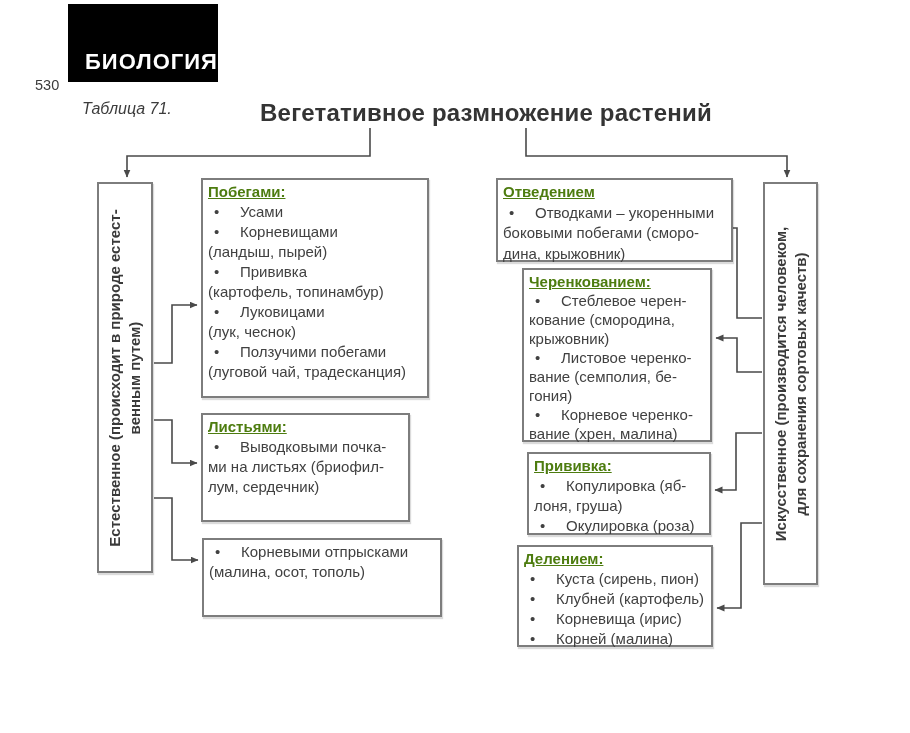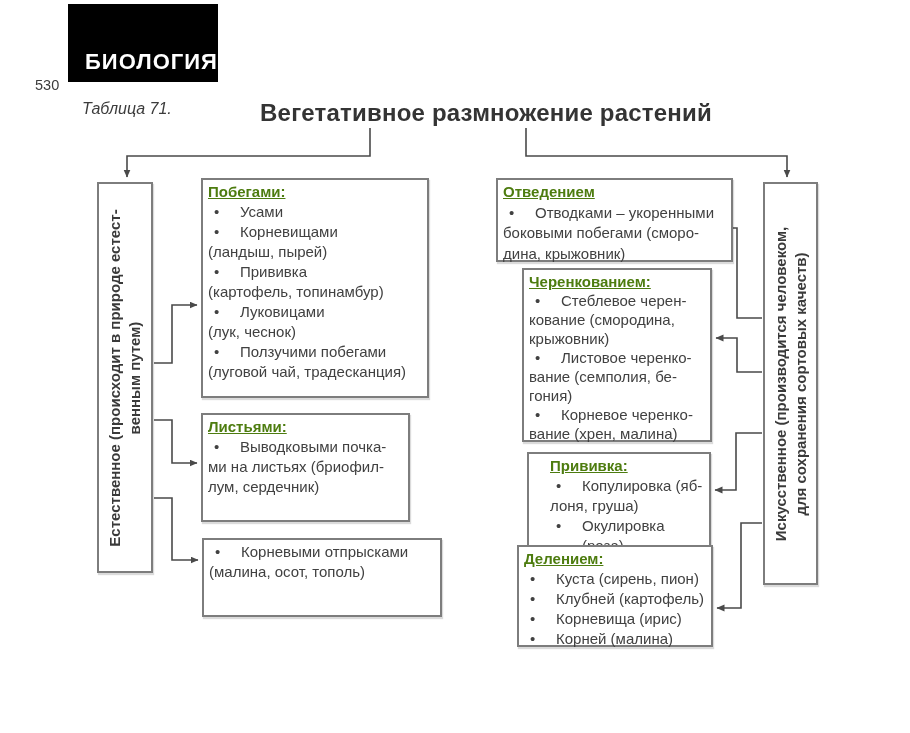--- a/index.html
+++ b/index.html
@@ -51,21 +51,21 @@
   .cbox .hdr.center { text-align:center; padding-left:0; }
   .line { position:relative; padding-left:5px; }
   .line.bullet { padding-left:37px; }
   .line.bullet .marker { position:absolute; left:11px; top:0; }
 
   .box-pobegami      { left:201px; top:178px; width:228px; height:220px; }
   .box-listyami      { left:201px; top:413px; width:209px; height:109px; }
   .box-kornyami      { left:202px; top:538px; width:240px; height:79px;  }
   .box-otvedeniem    { left:475px; top:178px; width:237px; height:84px;  line-height:20.5px;margin-left:21px; }
   .box-cherenkovaniem{ left:522px; top:268px; width:190px; height:174px; line-height:19px; }
-  .box-privivka      { left:527px; top:452px; width:184px; height:95px;padding-left:16px;  }
+  .box-privivka      { left:527px; top:452px; width:184px; height:83px;  }
   .box-deleniem      { left:517px; top:545px; width:196px; height:102px; }
 </style>
 </head>
 <body>
 
 <div class="page">
 
   <div class="banner">
     <span>БИОЛОГИЯ</span>
   </div>

